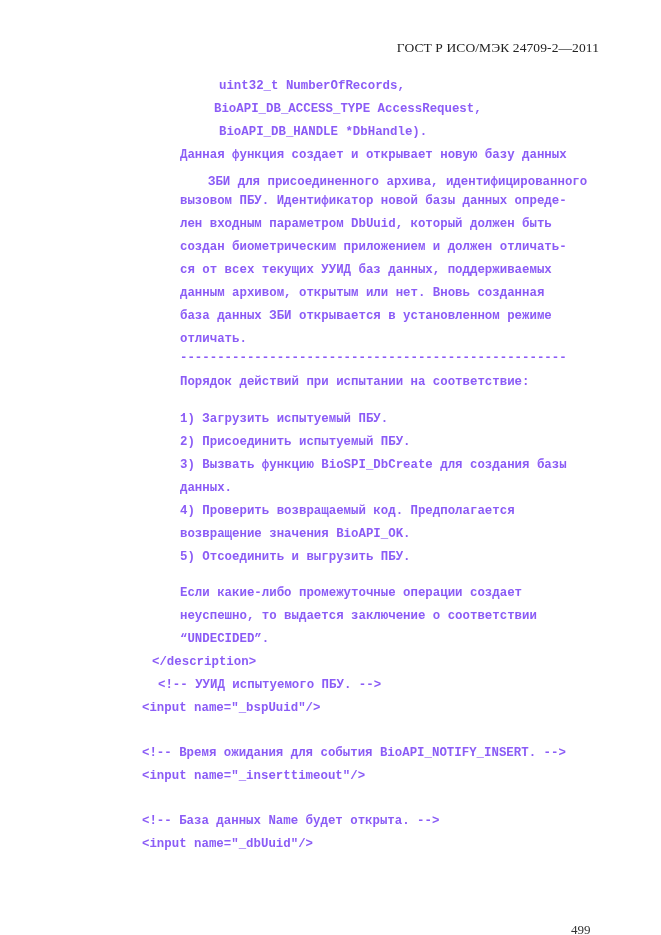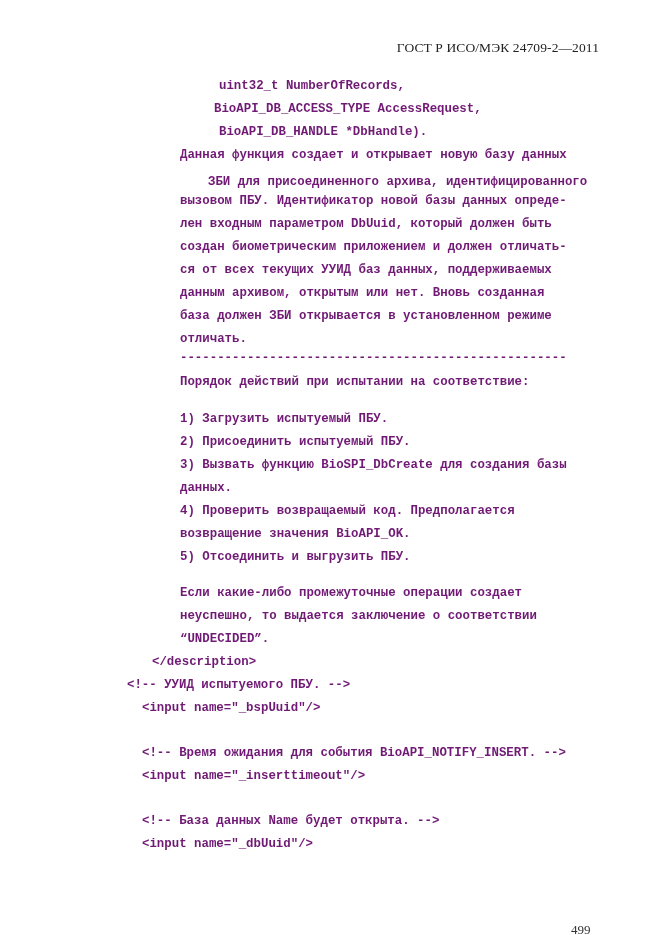--- a/index.html
+++ b/index.html
@@ -1,52 +1,52 @@
 <!DOCTYPE html>
 <html><head>
   <meta charset="utf-8">
   <style>
     html, body { margin: 0; padding: 0; background: #ffffff; }
     body { width: 661px; height: 935px; position: relative; overflow: hidden; color: #1a1a1a; }
     .header { position: absolute; top: 40px; right: 62px; font-family: "Liberation Serif", serif; font-size: 13.5px; color: #222; letter-spacing: 0.1px; }
     .pagenum { position: absolute; top: 878px; left: 571px; font-family: Liberation Serif, serif; font-size: 13px; color: #333; margin-top: 44px; }
-    .line { position: absolute; font-family: "Liberation Mono", monospace; font-weight: bold; font-size: 12.4px; white-space: pre; color: #701a75; line-height: 16px; }
+    .line { position: absolute; font-family: "Liberation Mono", monospace; font-weight: bold; font-size: 12.4px; white-space: pre; color: #8b5cf6; line-height: 16px; }
   </style>
 </head>
 <body>
 
 <div class="header">ГОСТ Р ИСО/МЭК 24709-2—2011</div>
 
 <div id="content">
     <div class="line" style="left: 219px; top: 78px;">uint32_t NumberOfRecords,</div>
     <div class="line" style="left: 214px; top: 101px;">BioAPI_DB_ACCESS_TYPE AccessRequest,</div>
     <div class="line" style="left: 219px; top: 124px;">BioAPI_DB_HANDLE *DbHandle).</div>
     <div class="line" style="left: 180px; top: 147px;">Данная функция создает и открывает новую базу данных</div>
     <div class="line" style="left: 180px; top: 174px; margin-left: 28px;">ЗБИ для присоединенного архива, идентифицированного</div>
     <div class="line" style="left: 180px; top: 193px;">вызовом ПБУ. Идентификатор новой базы данных опреде-</div>
     <div class="line" style="left: 180px; top: 216px;">лен входным параметром DbUuid, который должен быть</div>
     <div class="line" style="left: 180px; top: 239px;">создан биометрическим приложением и должен отличать-</div>
     <div class="line" style="left: 180px; top: 262px;">ся от всех текущих УУИД баз данных, поддерживаемых</div>
     <div class="line" style="left: 180px; top: 285px;">данным архивом, открытым или нет. Вновь созданная</div>
-    <div class="line" style="left: 180px; top: 308px;">база должен ЗБИ открывается в установленном режиме</div>
+    <div class="line" style="left: 180px; top: 308px;">база данных ЗБИ открывается в установленном режиме</div>
     <div class="line" style="left: 180px; top: 331px;">отличать.</div>
     <div class="line" style="left: 180px; top: 350px;">----------------------------------------------------</div>
     <div class="line" style="left: 180px; top: 374px;">Порядок действий при испытании на соответствие:</div>
     <div class="line" style="left: 180px; top: 411px;">1) Загрузить испытуемый ПБУ.</div>
     <div class="line" style="left: 180px; top: 434px;">2) Присоединить испытуемый ПБУ.</div>
     <div class="line" style="left: 180px; top: 457px;">3) Вызвать функцию BioSPI_DbCreate для создания базы</div>
     <div class="line" style="left: 180px; top: 480px;">данных.</div>
     <div class="line" style="left: 180px; top: 503px;">4) Проверить возвращаемый код. Предполагается</div>
     <div class="line" style="left: 180px; top: 526px;">возвращение значения BioAPI_OK.</div>
     <div class="line" style="left: 180px; top: 549px;">5) Отсоединить и выгрузить ПБУ.</div>
     <div class="line" style="left: 180px; top: 585px;">Если какие-либо промежуточные операции создает</div>
     <div class="line" style="left: 180px; top: 608px;">неуспешно, то выдается заключение о соответствии</div>
     <div class="line" style="left: 180px; top: 631px;">“UNDECIDED”.</div>
     <div class="line" style="left: 152px; top: 654px; text-align: center;">&lt;/description&gt;</div>
-    <div class="line" style="left: 127px; top: 677px;">&lt;!-- УУИД испытуемого ПБУ. --&gt;</div>
+    <div class="line" style="left: 158px; top: 677px;">&lt;!-- УУИД испытуемого ПБУ. --&gt;</div>
     <div class="line" style="left: 142px; top: 700px;">&lt;input name="_bspUuid"/&gt;</div>
     <div class="line" style="left: 142px; top: 745px;">&lt;!-- Время ожидания для события BioAPI_NOTIFY_INSERT. --&gt;</div>
     <div class="line" style="left: 142px; top: 768px;">&lt;input name="_inserttimeout"/&gt;</div>
     <div class="line" style="left: 142px; top: 813px;">&lt;!-- База данных Name будет открыта. --&gt;</div>
     <div class="line" style="left: 142px; top: 836px;">&lt;input name="_dbUuid"/&gt;</div>
   </div>
 
 <div class="pagenum">499</div>
 
 </body></html>

